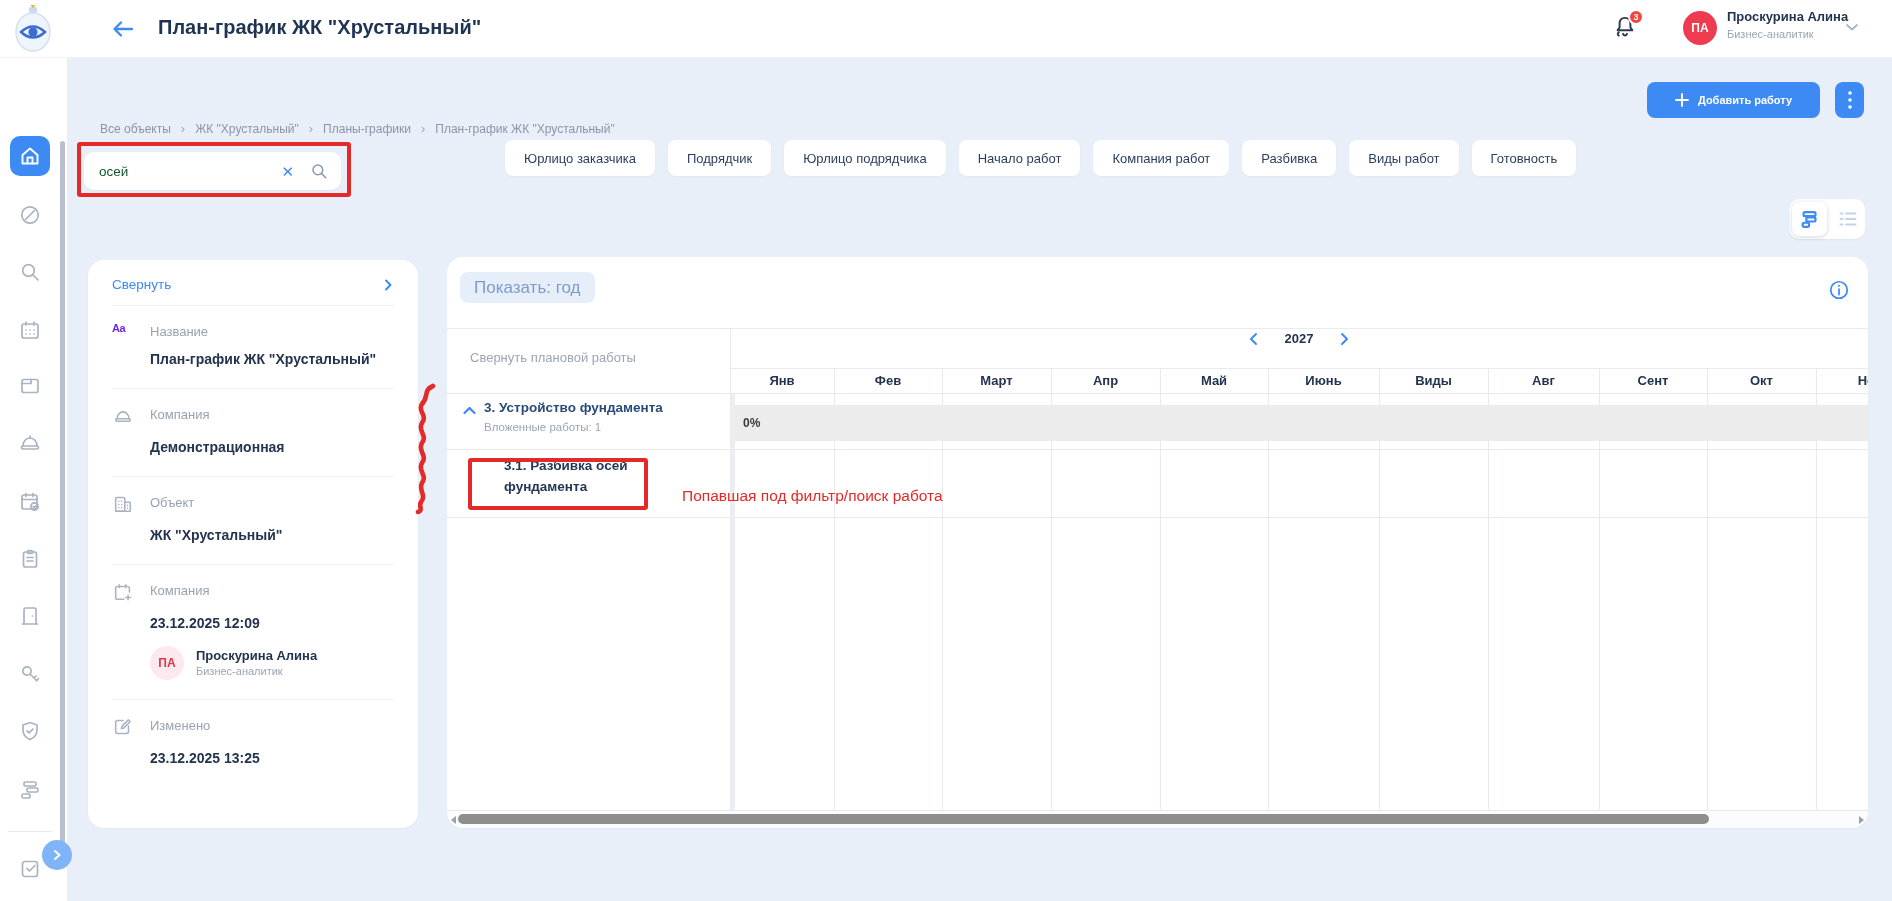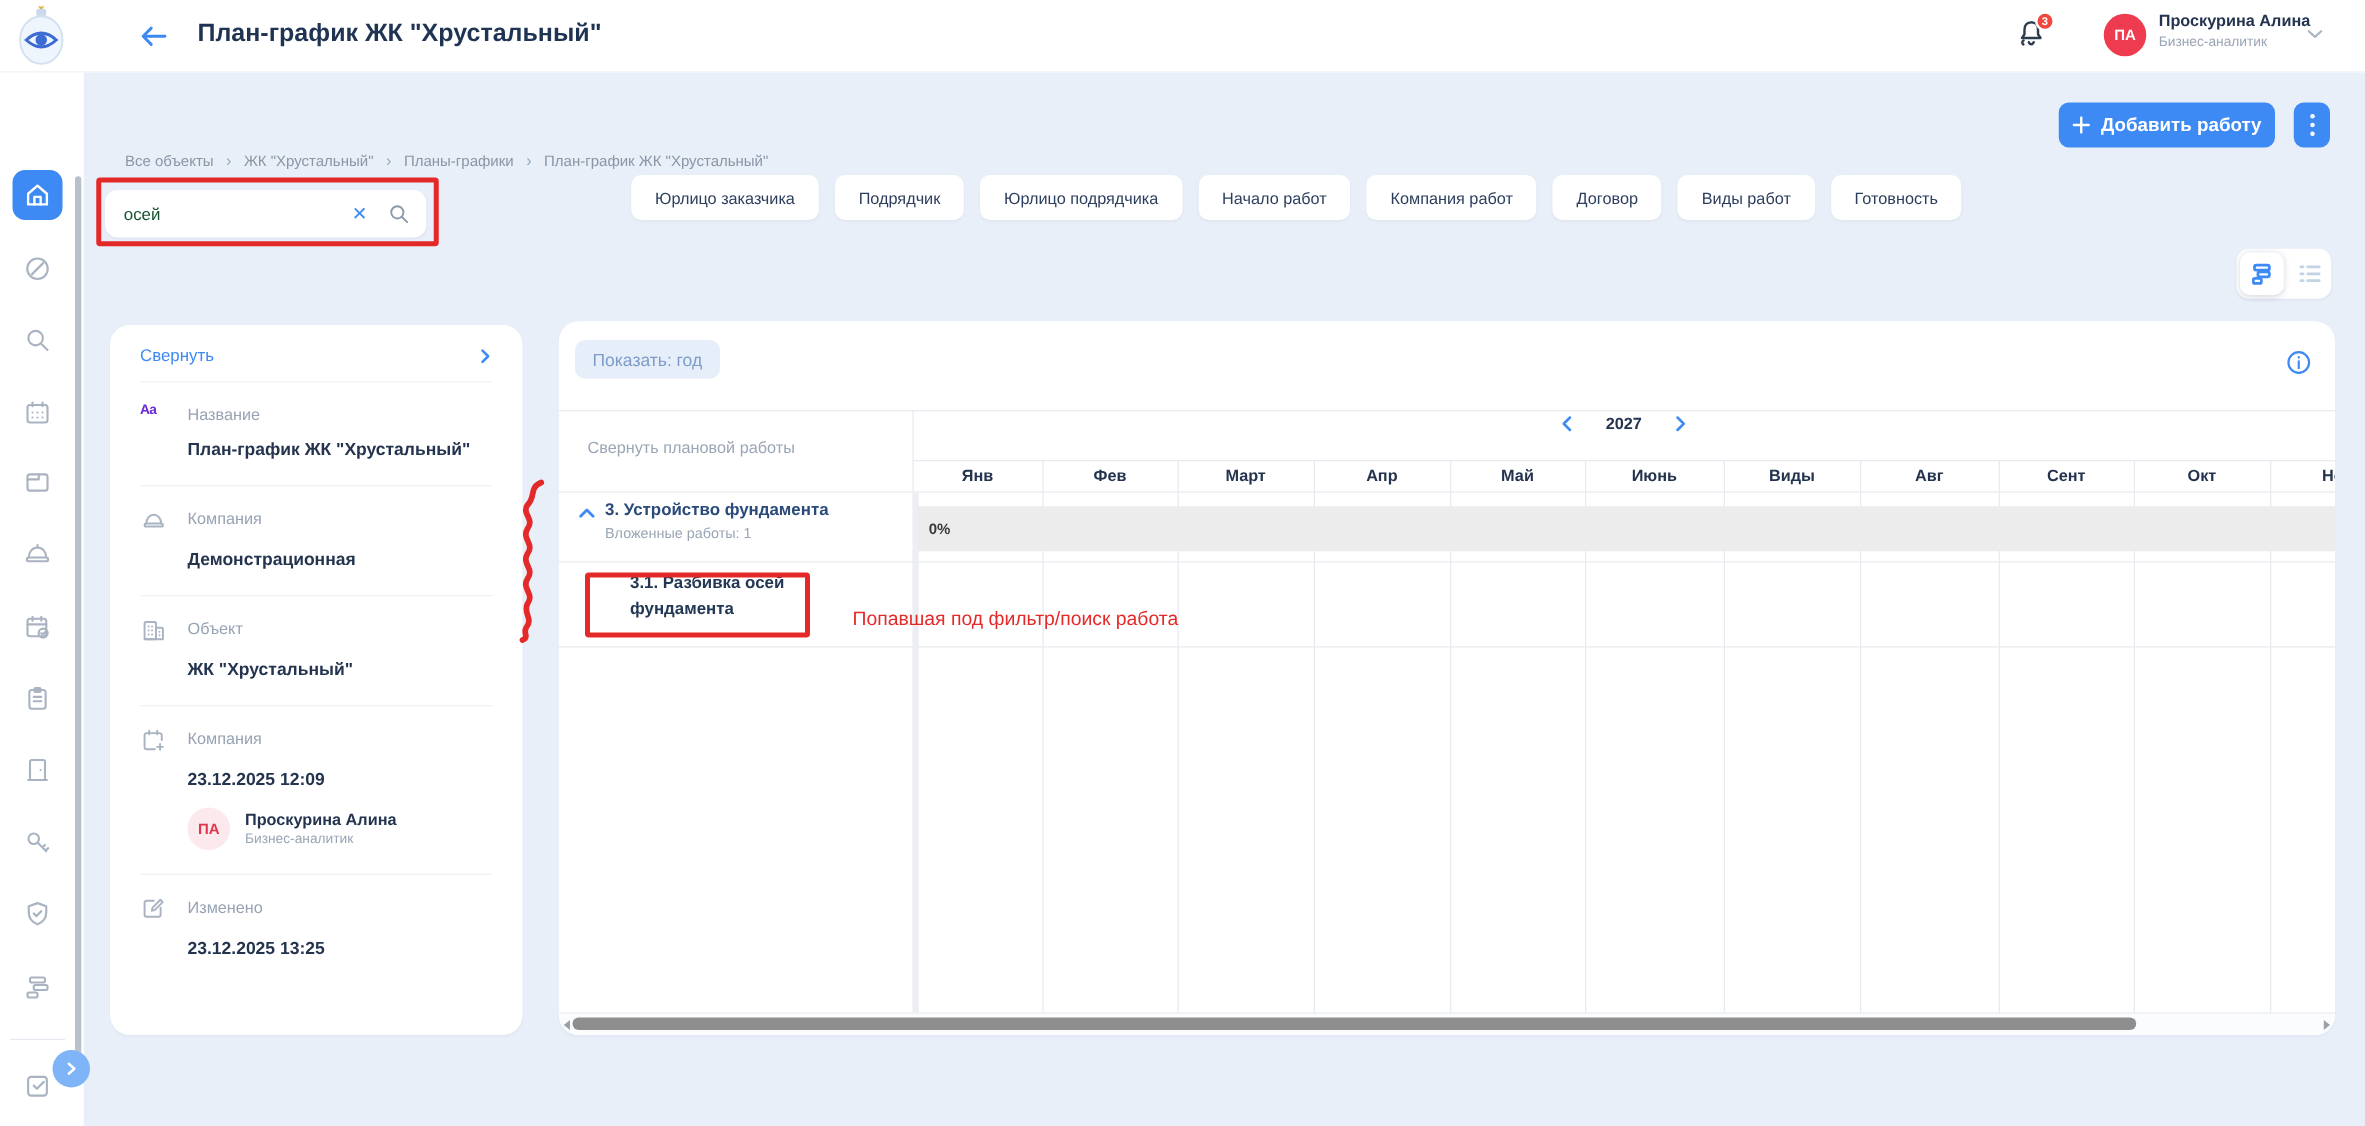--- a/index.html
+++ b/index.html
@@ -26,21 +26,21 @@
   .sidebar{position:absolute;left:0;top:57px;width:67px;height:844px;background:#fff;z-index:5;}
   .side-active{position:absolute;left:10px;top:79px;width:40px;height:40px;border-radius:10px;background:#3D8AF4;display:flex;align-items:center;justify-content:center;}
   .side-ic{position:absolute;left:18px;width:24px;height:24px;cursor:pointer;}
   .side-divider{position:absolute;left:8px;width:44px;border-top:1px solid #E6EAF0;}
   .side-scroll{position:absolute;left:60px;top:84px;width:5px;height:714px;border-radius:3px;background:#B9C0CB;}
   .expand-fab{position:absolute;left:42px;top:840px;width:30px;height:30px;border-radius:50%;background:#7FB5F8;display:flex;align-items:center;justify-content:center;z-index:20;cursor:pointer;}
 
   
   .breadcrumb{position:absolute;left:100px;top:121px;display:flex;gap:10px;align-items:center;font-size:12px;color:#8B95A6;white-space:nowrap;}
   .crumb-sep{color:#8FA9C9;font-size:13px;}
-  .btn-add{position:absolute;left:1647px;top:82px;width:173px;height:36px;border:none;border-radius:8px;background:#3D8AF4;color:#fff;font-size:15px;font-weight:600;display:flex;align-items:center;justify-content:center;gap:9px;cursor:pointer;font-family:inherit;}
+  .btn-add{position:absolute;left:1647px;top:82px;width:173px;height:36px;border:none;border-radius:8px;background:#3D8AF4;color:#fff;font-size:11px;font-weight:600;display:flex;align-items:center;justify-content:center;gap:9px;cursor:pointer;font-family:inherit;}
   .btn-kebab{position:absolute;left:1835px;top:82px;width:29px;height:36px;border:none;border-radius:8px;background:#3D8AF4;color:#fff;display:flex;align-items:center;justify-content:center;cursor:pointer;}
   .search-box{position:absolute;left:84px;top:152px;width:257px;height:38px;background:#fff;border-radius:10px;display:flex;align-items:center;padding:0 13px;box-sizing:border-box;box-shadow:0 1px 2px rgba(20,40,80,.05);}
   .search-input{flex:1;border:none;outline:none;font-size:13.5px;color:#14532d;font-family:inherit;background:transparent;min-width:0;}
   .search-clear{color:#3D8AF4;font-size:15px;font-weight:700;margin:0 16px 0 4px;cursor:pointer;line-height:1;}
   .chips{position:absolute;left:505px;top:140px;display:flex;gap:13px;}
   .chip{height:36px;display:flex;align-items:center;padding:0 19px;background:#fff;border-radius:8px;font-size:13px;color:#2C3E5D;box-shadow:0 1px 2px rgba(20,40,80,.04);white-space:nowrap;cursor:pointer;}
   .view-toggle{position:absolute;left:1789px;top:199px;width:76px;height:40px;background:#fff;border-radius:10px;display:flex;align-items:center;box-shadow:0 1px 2px rgba(20,40,80,.05);}
   .vt-btn{width:36px;height:34px;margin-left:3px;border-radius:8px;display:flex;align-items:center;justify-content:center;cursor:pointer;}
   .vt-active{background:#fff;box-shadow:0 1px 5px rgba(20,40,80,.18);}
 
@@ -52,21 +52,21 @@
   .psec .label{font-size:13px;color:#97A2B3;padding-top:2px;}
   .psec .value{grid-column:2;font-size:14px;font-weight:700;color:#24344F;margin-top:11px;line-height:1.35;}
   .aa-ic{font-size:11px;font-weight:700;color:#6d28d9;letter-spacing:-.5px;}
   .creator{grid-column:2;display:flex;align-items:center;gap:12px;margin-top:13px;}
   .avatar-pink{width:34px;height:34px;border-radius:50%;background:#FBE9ED;color:#E2344B;font-size:12px;font-weight:700;display:flex;align-items:center;justify-content:center;flex:none;}
   .creator-name{font-size:13px;font-weight:700;color:#24344F;}
   .creator-role{font-size:11px;color:#9AA5B5;margin-top:2px;}
 
   
   .gantt{position:absolute;left:447px;top:257px;width:1421px;height:571px;background:#fff;border-radius:16px;box-shadow:0 1px 2px rgba(20,40,80,.03);overflow:hidden;}
-  .scale-chip{position:absolute;left:13px;top:15px;height:31px;padding:0 14px;background:#E6EEF9;border-radius:8px;font-size:14px;color:#7E9CC9;display:flex;align-items:center;cursor:pointer;}
+  .scale-chip{position:absolute;left:13px;top:15px;height:31px;padding:0 14px;background:#E6EEF9;border-radius:8px;font-size:17px;color:#7E9CC9;display:flex;align-items:center;cursor:pointer;}
   .ginfo{position:absolute;left:1381px;top:22px;cursor:pointer;}
   .hline{position:absolute;height:1px;background:#E7EAEF;}
   .vline{position:absolute;width:1px;background:#E7EAEF;}
   .tree-header{position:absolute;left:23px;top:93px;font-size:13px;color:#9AA5B5;}
   .yearnav{position:absolute;left:772px;top:74px;width:160px;display:flex;align-items:center;justify-content:center;gap:26px;}
   .year-lbl{font-size:13px;font-weight:600;color:#24344F;}
   .mcell{position:absolute;top:111px;height:25px;display:flex;align-items:center;justify-content:center;font-size:13px;font-weight:600;color:#24344F;}
   .col-shadow{position:absolute;left:284px;top:137px;width:4px;height:416px;background:#ECEEF1;}
   .row1-title{position:absolute;left:37px;top:143px;font-size:13.5px;font-weight:600;color:#2A4A7A;}
   .row1-sub{position:absolute;left:37px;top:164px;font-size:11.5px;color:#9AA5B5;}
@@ -253,21 +253,21 @@
         <path d="M15.5 15.5 L21 21"></path>
       </svg>
   </div>
 
   <div class="chips">
     <span class="chip">Юрлицо заказчика</span>
     <span class="chip">Подрядчик</span>
     <span class="chip">Юрлицо подрядчика</span>
     <span class="chip">Начало работ</span>
     <span class="chip">Компания работ</span>
-    <span class="chip">Договор</span>
+    <span class="chip">Разбивка</span>
     <span class="chip">Виды работ</span>
     <span class="chip">Готовность</span>
   </div>
 
   <div class="view-toggle">
     <div class="vt-btn vt-active">
       <svg width="22" height="22" viewBox="0 0 24 24" class="icon-blue" style="stroke-width:2.4">
           <rect x="5" y="4.5" width="13" height="4.4" rx="1.6"></rect>
           <rect x="8" y="10.3" width="10" height="4.4" rx="1.6"></rect>
           <rect x="4" y="16.1" width="7" height="4.4" rx="1.6"></rect>

